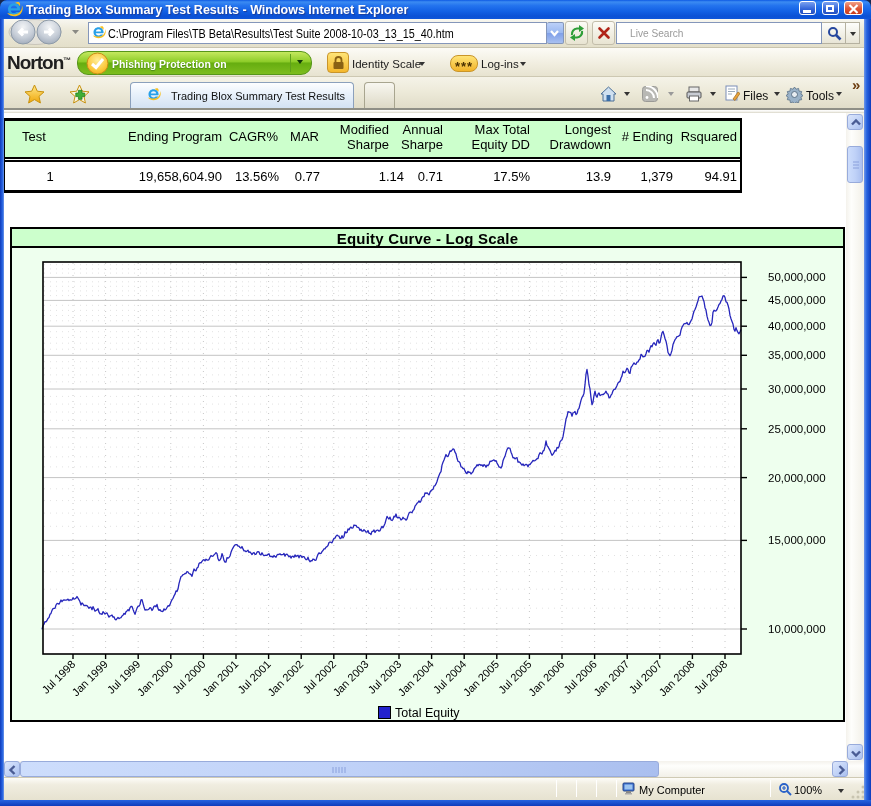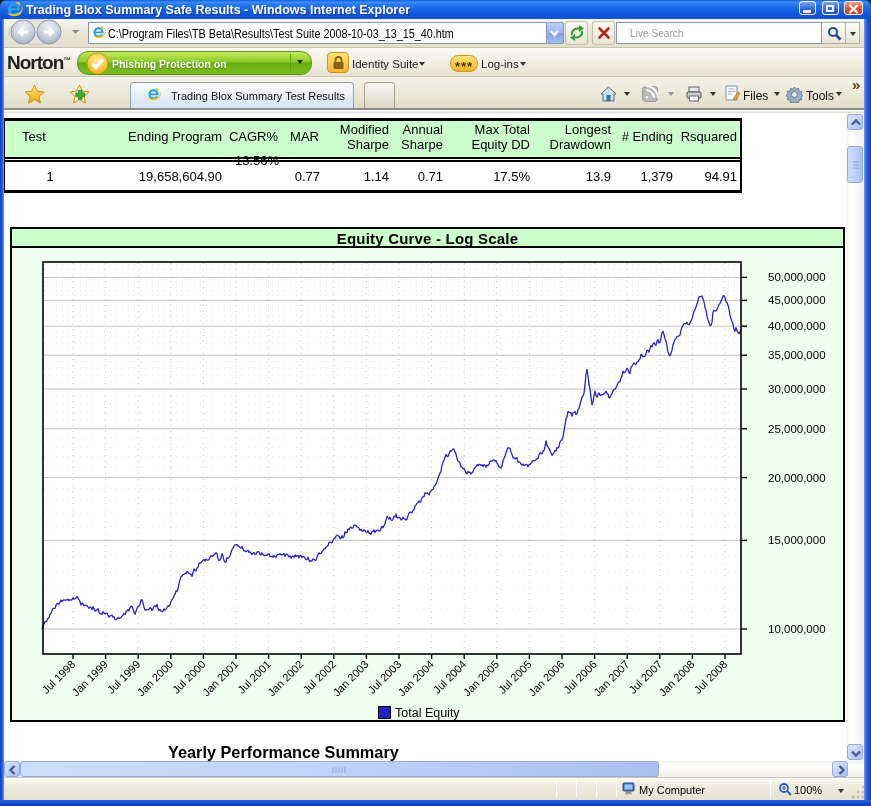--- a/index.html
+++ b/index.html
@@ -87,21 +87,21 @@
  border-top:1px solid #cfcaB4;}
 .sbsep{top:3px;width:1px;height:17px;background:#cdc9b8;border-right:1px solid #fff;}
 .sbtext{font-size:11px;color:#000;}
 </style>
 </head>
 <body>
 <div id="win">
 
   <div class="abs" style="left:0;top:0;width:871px;height:10px;background:#16264e"></div>
   <div class="abs" id="titlebar"></div>
-  <div class="abs" id="titletext">Trading Blox Summary Safe Results - Windows Internet Explorer</div>
+  <div class="abs" id="titletext">Trading Blox Summary Test Results - Windows Internet Explorer</div>
   <svg class="abs" style="left:5px;top:1px" width="18" height="17" viewBox="0 0 18 17">
     <path d="M9 2.2 C5.5 2.2 3 4.8 3 8.3 C3 11.8 5.6 14.3 9 14.3 C11.5 14.3 13.6 13 14.6 11 L11.6 11 C11 11.7 10.1 12.1 9 12.1 C7.3 12.1 6 11.1 5.7 9.5 L15 9.5 C15.1 9.1 15.1 8.7 15.1 8.3 C15.1 4.8 12.5 2.2 9 2.2 Z M5.8 7.2 C6.2 5.7 7.4 4.6 9 4.6 C10.6 4.6 11.9 5.7 12.2 7.2 Z" fill="#28a0e8"></path>
     <path d="M2.2 12.0 C4.5 14.8 8.5 16.2 12.3 14.8 C15.2 13.8 17.2 11.4 17.6 8.4 C17.8 6.6 17.4 5.4 16.8 4.3 C17.0 5.3 17.0 6.2 16.8 7.2 C16 11.2 12.2 13.8 8.2 13.4 C5.8 13.2 3.7 12.1 2.2 12.0 Z" fill="#f8c020"></path>
     <path d="M14.2 1.2 C12.9 0.9 11.1 1.5 10.2 2.1 C12.3 2.4 14 3.6 14.9 5.3 C15.4 4 15.3 2.2 14.2 1.2 Z" fill="#f8c020"></path>
   </svg>
   <div class="abs winbtn" style="left:799px;background:linear-gradient(180deg,#7aa1f0,#3163d8 60%,#2450c0)">
       <div class="abs" style="left:3px;top:8px;width:8px;height:3px;background:#fff"></div>
     </div>
   <div class="abs winbtn" style="left:822px;background:linear-gradient(180deg,#7aa1f0,#3163d8 60%,#2450c0)">
       <div class="abs" style="left:3px;top:3px;width:8px;height:7px;border:2px solid #fff"></div>
@@ -179,21 +179,21 @@
   <div class="abs" id="phishtext">Phishing Protection on</div>
   <div class="abs" id="phishdrop">
       <div class="caret abs" style="left:6px;top:6px;border-top-color:#14380a"></div>
     </div>
   <div class="abs" id="idsafe">
     <svg class="abs" style="left:4px;top:3px" width="13" height="14" viewBox="0 0 13 14">
       <rect x="1.5" y="6" width="10" height="7" rx="1" fill="#8a6114"></rect>
       <path d="M3.5 6 V4 a3 3 0 0 1 6 0 V6" fill="none" stroke="#8a6114" stroke-width="1.8"></path>
     </svg>
   </div>
-  <div class="abs" id="idsafetext">Identity Suite</div>
+  <div class="abs" id="idsafetext">Identity Scale</div>
   <div class="caret abs" style="left:419px;top:62px"></div>
   <div class="abs" id="loginicon">***</div>
   <div class="abs" id="logintext">Log-ins</div>
   <div class="caret abs" style="left:520px;top:62px"></div>
 
   <div class="abs" id="tabbar"></div>
   <svg class="abs" style="left:24px;top:84px" width="21" height="20" viewBox="0 0 21 20">
     <path d="M10.5 1 L13.3 7.2 L20 7.9 L15 12.4 L16.4 19 L10.5 15.6 L4.6 19 L6 12.4 L1 7.9 L7.7 7.2 Z" fill="url(#gstar)" stroke="#c8920e" stroke-width="1"></path>
     <defs>
         <linearGradient id="gstar" x1="0" y1="0" x2="0" y2="1">
@@ -263,23 +263,23 @@
     <div class="abs th" style="left:255px;top:16px;width:60px">MAR</div>
     <div class="abs th" style="left:315px;top:9px;width:70px">Modified<br>Sharpe</div>
     <div class="abs th" style="left:369px;top:9px;width:70px">Annual<br>Sharpe</div>
     <div class="abs th" style="left:446px;top:9px;width:80px">Max Total<br>Equity DD</div>
     <div class="abs th" style="left:527px;top:9px;width:80px">Longest<br>Drawdown</div>
     <div class="abs th" style="left:609px;top:16px;width:60px"># Ending</div>
     <div class="abs th" style="left:668px;top:16px;width:65px">Rsquared</div>
 
     <div class="abs td" style="left:26px;top:56px;width:40px;text-align:center">1</div>
     <div class="abs td" style="left:118px;top:56px;width:100px">19,658,604.90</div>
-    <div class="abs td" style="left:179px;top:40px;width:96px">13.56%</div>
+    <div class="abs td" style="left:179px;top:56px;width:96px">13.56%</div>
     <div class="abs td" style="left:256px;top:56px;width:60px">0.77</div>
-    <div class="abs td" style="left:315px;top:56px;width:70px">1.14</div>
+    <div class="abs td" style="left:330px;top:56px;width:70px">1.14</div>
     <div class="abs td" style="left:369px;top:56px;width:70px">0.71</div>
     <div class="abs td" style="left:446px;top:56px;width:80px">17.5%</div>
     <div class="abs td" style="left:527px;top:56px;width:80px">13.9</div>
     <div class="abs td" style="left:609px;top:56px;width:60px">1,379</div>
     <div class="abs td" style="left:668px;top:56px;width:65px">94.91</div>
 
     <div class="abs" id="chartbox">
         <div class="abs" id="charttitle">Equity Curve - Log Scale</div>
       </div>
     <svg class="abs" id="chartsvg" style="left:0;top:0" width="842" height="648" viewBox="0 0 842 648">
@@ -409,21 +409,20 @@
 <line x1="659.8" y1="654" x2="659.8" y2="659" stroke="#000" stroke-width="1.4"></line>
 <text x="662.8" y="665" font-size="11" fill="#000" text-anchor="end" transform="rotate(-45 662.8 665)">Jul 2007</text>
 <line x1="692.4" y1="654" x2="692.4" y2="659" stroke="#000" stroke-width="1.4"></line>
 <text x="695.4" y="665" font-size="11" fill="#000" text-anchor="end" transform="rotate(-45 695.4 665)">Jan 2008</text>
 <line x1="725.0" y1="654" x2="725.0" y2="659" stroke="#000" stroke-width="1.4"></line>
 <text x="728.0" y="665" font-size="11" fill="#000" text-anchor="end" transform="rotate(-45 728.0 665)">Jul 2008</text>
 <rect x="378.5" y="706.5" width="12" height="12" fill="#2222cc" stroke="#000" stroke-width="1"></rect>
 <text x="395" y="717" font-size="12.5" fill="#000">Total Equity</text>
 </g>
     </svg>
-    <div class="abs" id="yps">Yearly Performance Summary</div>
   </div>
 
   <div class="abs" id="vscroll"></div>
   <div class="abs sbtn" style="left:847px;top:114px;width:16px;height:16px">
     <svg width="16" height="16" viewBox="0 0 16 16">
         <path d="M4 9.5 L8 5.5 L12 9.5" fill="none" stroke="#4a5c94" stroke-width="2.4"></path>
       </svg>
   </div>
   <div class="abs sthumb" style="left:847px;top:146px;width:16px;height:37px">
     <svg width="16" height="37" viewBox="0 0 16 37">

